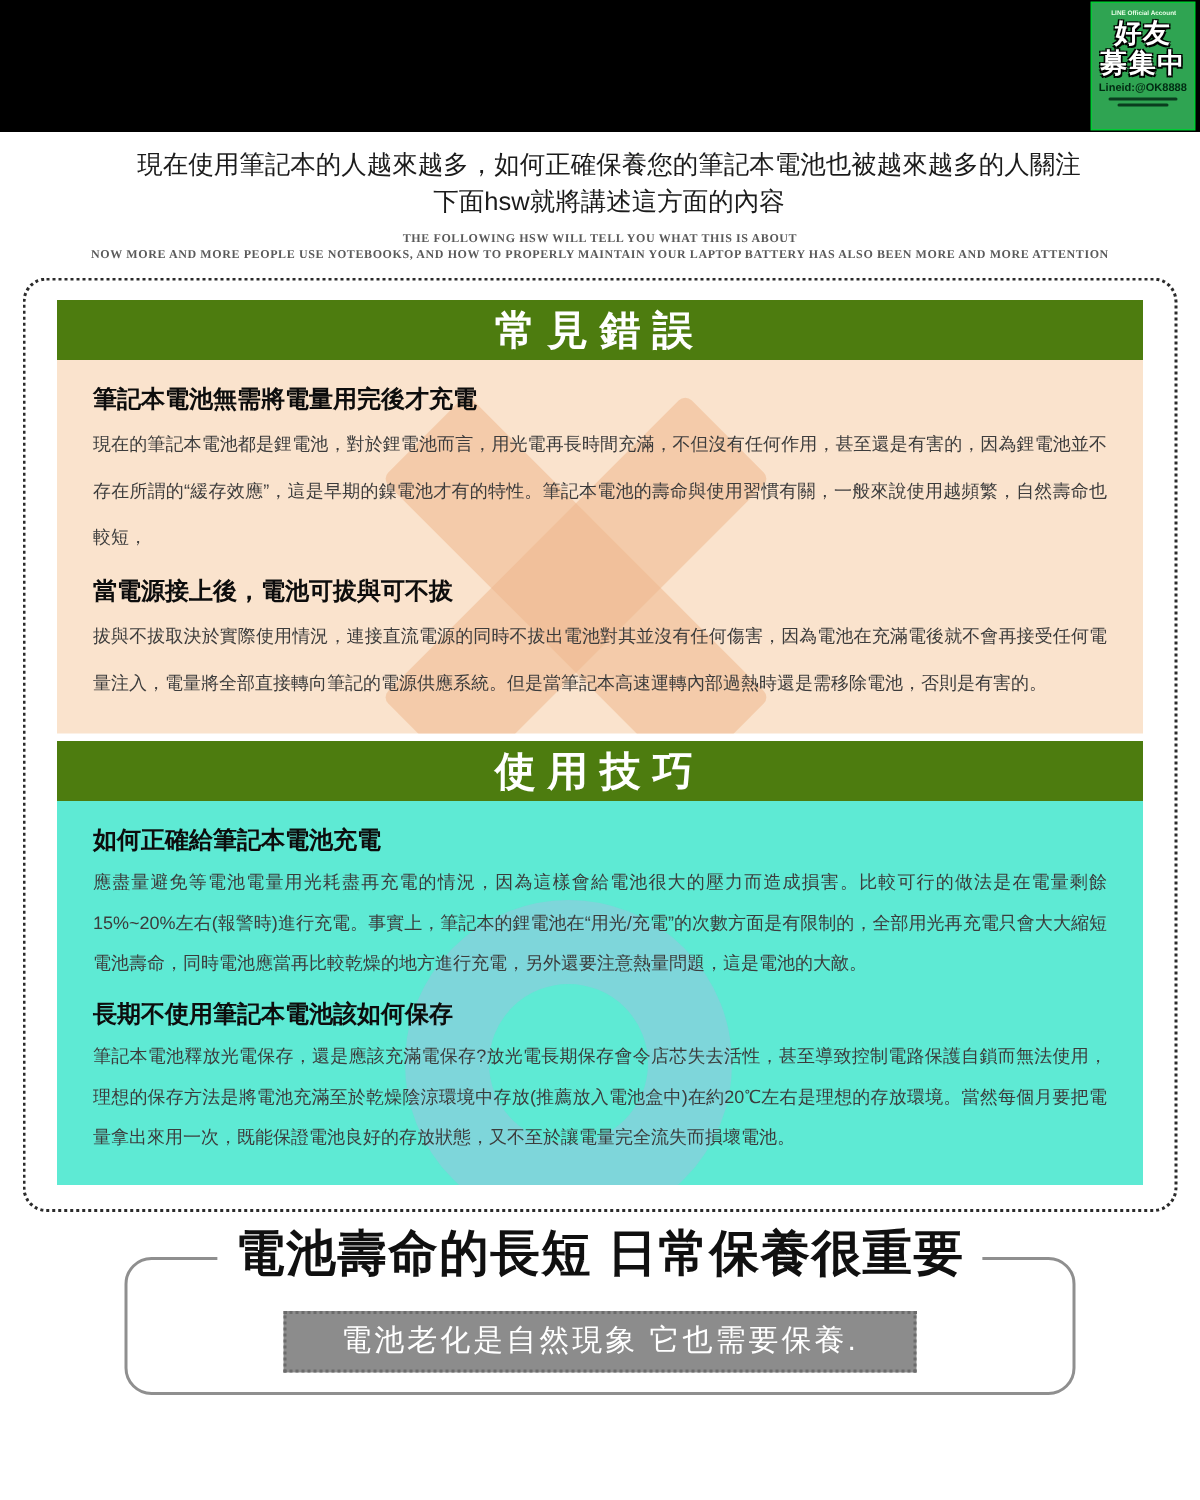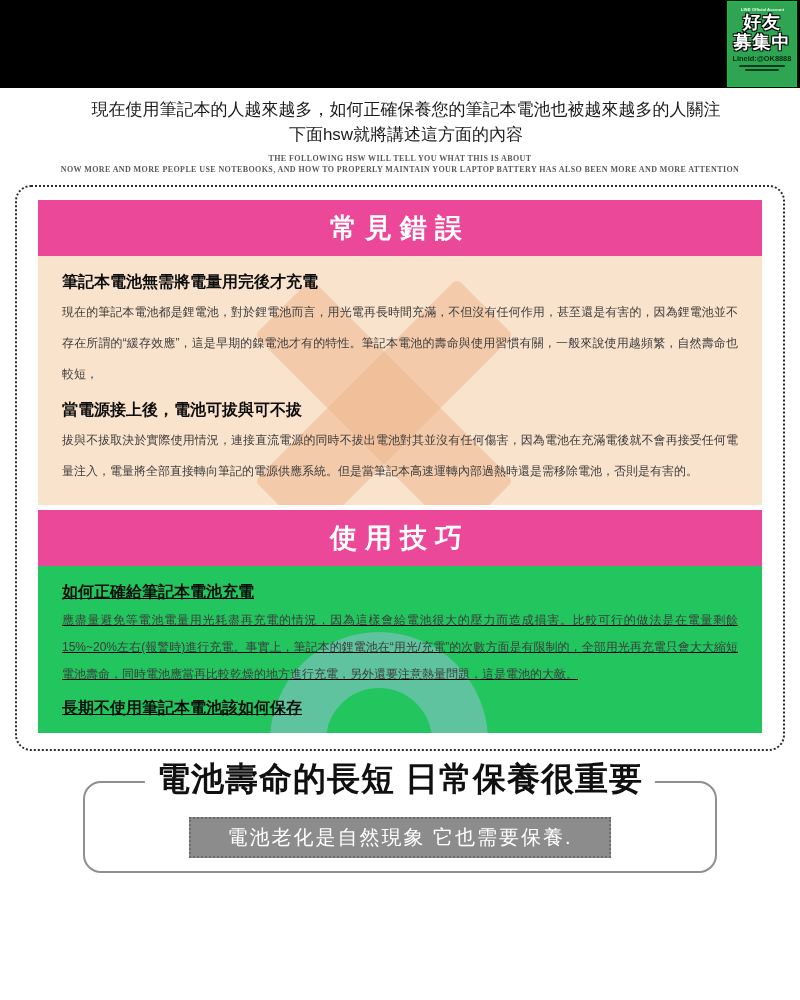--- a/index.html
+++ b/index.html
@@ -20,26 +20,26 @@
   .badge-fine{height:2px;background:#0a3d1e;margin-top:2px;border-radius:1px;}
   .badge-fine.l1{width:46px;}
   .badge-fine.l2{width:34px;}
   
   .intro{text-align:center;margin-top:9px;font-size:17px;color:#1b1b1b;line-height:25px;font-weight:500;margin-left:12px;}
   .intro-en{text-align:center;margin-top:6px;font-size:8px;color:#5a5a5a;
     font-family:"Liberation Serif",serif;font-weight:bold;line-height:11px;letter-spacing:.4px;}
   
   .main-box{width:724px;margin:10px auto 0;border:2px dotted #2b2b2b;border-radius:16px;
     padding:13px 21px 16px;background:#ffffff;}
-  .sec-header{height:56px;background:#ec4899;color:#ffffff;font-size:27px;font-weight:bold;
+  .sec-header{height:40px;background:#4d7c0f;color:#ffffff;font-size:27px;font-weight:bold;
     display:flex;align-items:center;justify-content:center;letter-spacing:8px;}
   .sec-header.second{margin-top:5px;}
   .panel{position:relative;overflow:hidden;padding:6px 24px 10px;}
   .panel.peach{background:#fae3cd;}
-  .panel.blue{background:#22c55e;text-decoration:underline;}
+  .panel.blue{background:#5eead4;}
   .panel h3{font-size:16px;font-weight:bold;color:#0d0d0d;margin:10px 0 4px;position:relative;z-index:2;}
   .panel p{font-size:12px;color:#3c3c3c;margin:2px 0 8px;position:relative;z-index:2;text-align:justify;}
   .panel.peach p{line-height:31px;}
   .panel.blue p{line-height:27px;}
   .wm{position:absolute;z-index:1;}
   .wm-x-bar{left:346px;top:152px;width:286px;height:80px;background:#efb88e;opacity:.55;
     border-radius:6px;transform:translate(-50%,-50%) rotate(45deg);}
   .wm-x-bar.b2{transform:translate(-50%,-50%) rotate(-45deg);}
   .wm-ring{left:341px;top:175px;width:218px;height:218px;box-sizing:border-box;
     border:56px solid #9dc1e0;border-radius:50%;opacity:.5;transform:translate(-50%,-50%);}
@@ -88,20 +88,21 @@
     <h3>當電源接上後，電池可拔與可不拔</h3>
     <p>拔與不拔取決於實際使用情況，連接直流電源的同時不拔出電池對其並沒有任何傷害，因為電池在充滿電後就不會再接受任何電量注入，電量將全部直接轉向筆記的電源供應系統。但是當筆記本高速運轉內部過熱時還是需移除電池，否則是有害的。</p>
   </section>
 
   <div class="sec-header second">使用技巧</div>
   <section class="panel blue">
     <div class="wm wm-ring"></div>
     <h3>如何正確給筆記本電池充電</h3>
     <p>應盡量避免等電池電量用光耗盡再充電的情況，因為這樣會給電池很大的壓力而造成損害。比較可行的做法是在電量剩餘15%~20%左右(報警時)進行充電。事實上，筆記本的鋰電池在“用光/充電”的次數方面是有限制的，全部用光再充電只會大大縮短電池壽命，同時電池應當再比較乾燥的地方進行充電，另外還要注意熱量問題，這是電池的大敵。</p>
     <h3>長期不使用筆記本電池該如何保存</h3>
+    <p>筆記本電池釋放光電保存，還是應該充滿電保存?放光電長期保存會令店芯失去活性，甚至導致控制電路保護自鎖而無法使用，理想的保存方法是將電池充滿至於乾燥陰涼環境中存放(推薦放入電池盒中)在約20℃左右是理想的存放環境。當然每個月要把電量拿出來用一次，既能保證電池良好的存放狀態，又不至於讓電量完全流失而損壞電池。</p>
   </section>
 
 </div>
 
 <div class="footer">
   <div class="footer-box">
     <div class="footer-title">電池壽命的長短 日常保養很重要</div>
     <div class="footer-highlight">電池老化是自然現象 它也需要保養.</div>
 
   </div>

